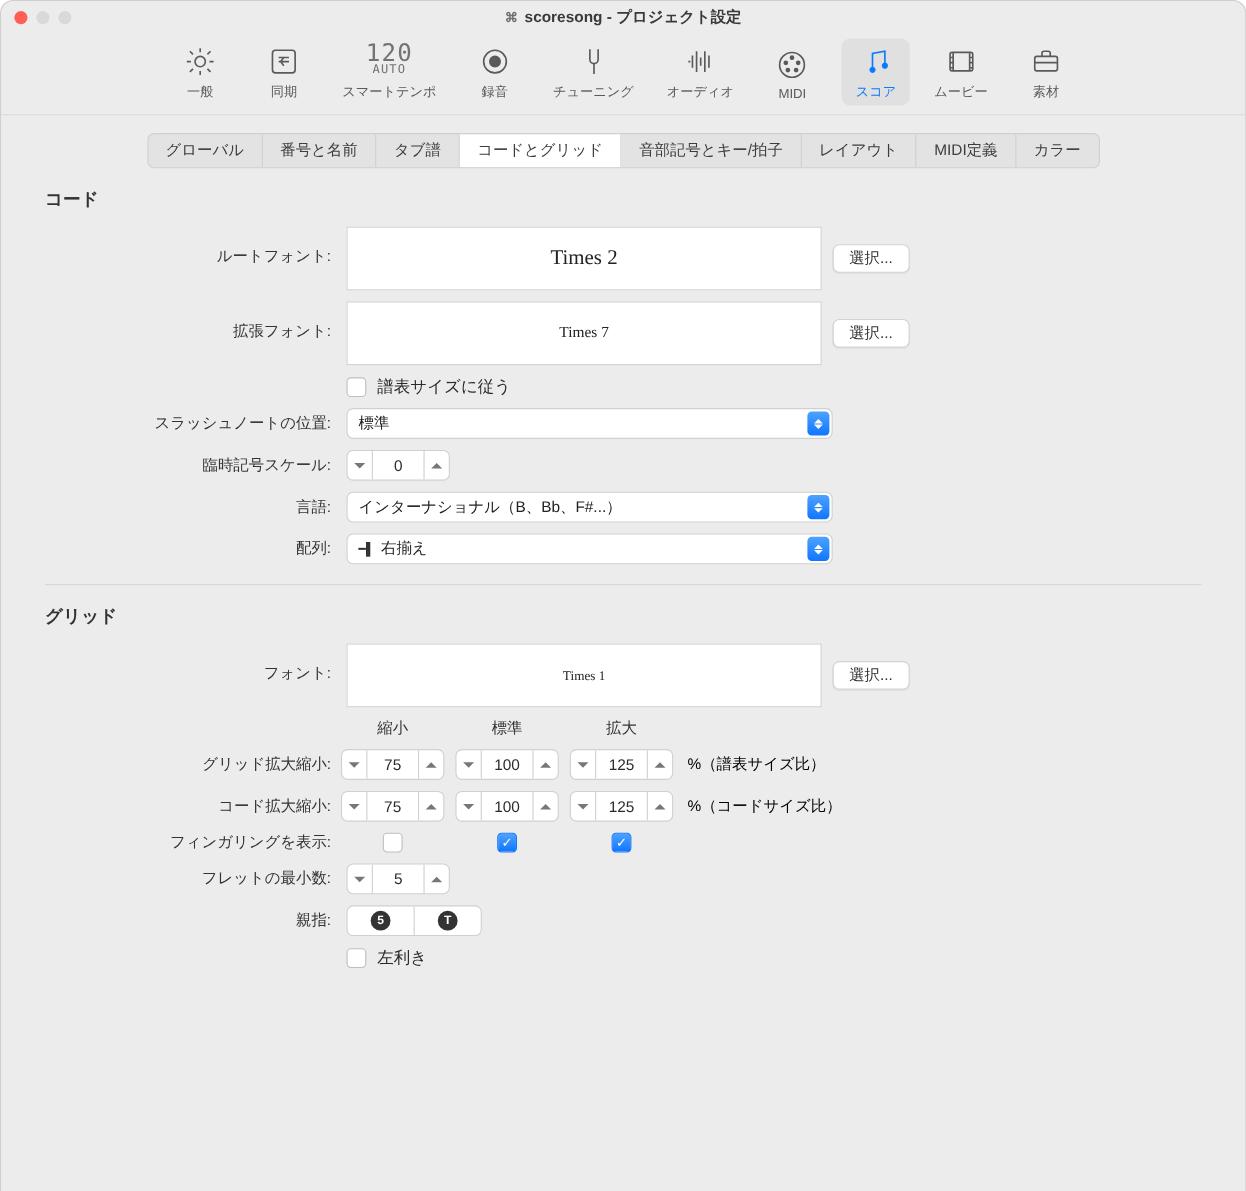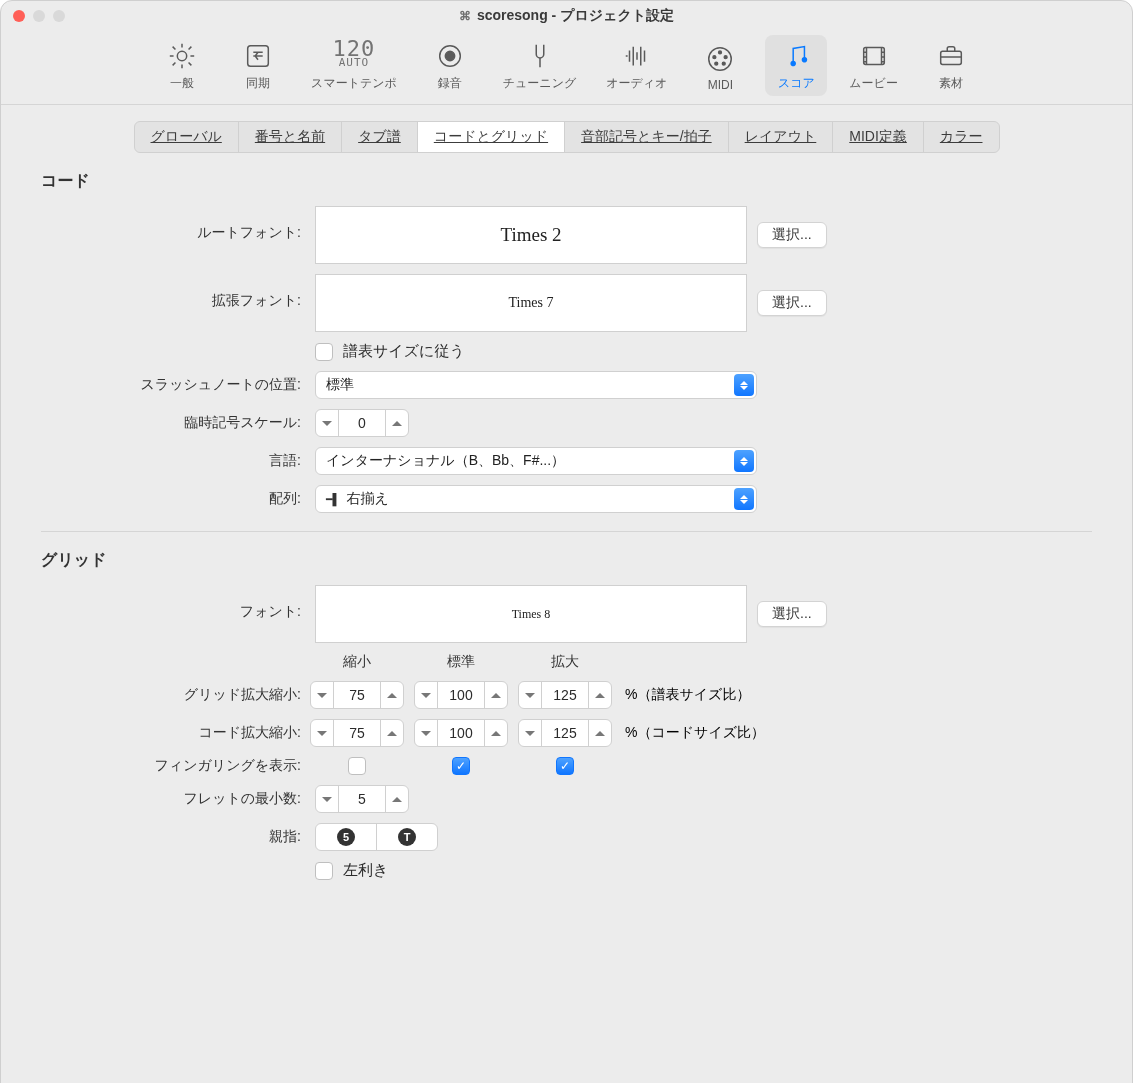--- a/index.html
+++ b/index.html
@@ -89,21 +89,20 @@
   .subtabs {
     display:flex;
     background:#e3e3e3;
     border:1px solid #d0d0d0;
     border-radius:6px;
     overflow:hidden;
     font-size:14px;
     color:#3c3c3c;
     width:fit-content;
     margin:0 auto 18px auto;
-    text-decoration:underline;
   }
   .subtab {
     padding:6px 16px;
     border-right:1px solid #d0d0d0;
     cursor:default;
   }
   .subtab:last-child{border-right:none;}
   .subtab.active {
     background:#fff;
   }
@@ -461,21 +460,21 @@
       </div>
     </div>
 
     <hr class="hr">
 
     <div class="section-title">グリッド</div>
 
     <div class="row" style="align-items:flex-start;">
       <label style="padding-top:18px;">フォント:</label>
       <div class="rhs">
-        <div class="font-box" style="font-size:12px;">Times 8</div>
+        <div class="font-box" style="font-size:12px;">Times 1</div>
         <button class="btn">選択...</button>
       </div>
     </div>
 
     <div class="zoom-grid" style="margin-top:6px;">
       <div></div>
       <div class="hdr">縮小</div>
       <div class="hdr">標準</div>
       <div class="hdr">拡大</div>
       <div></div>

